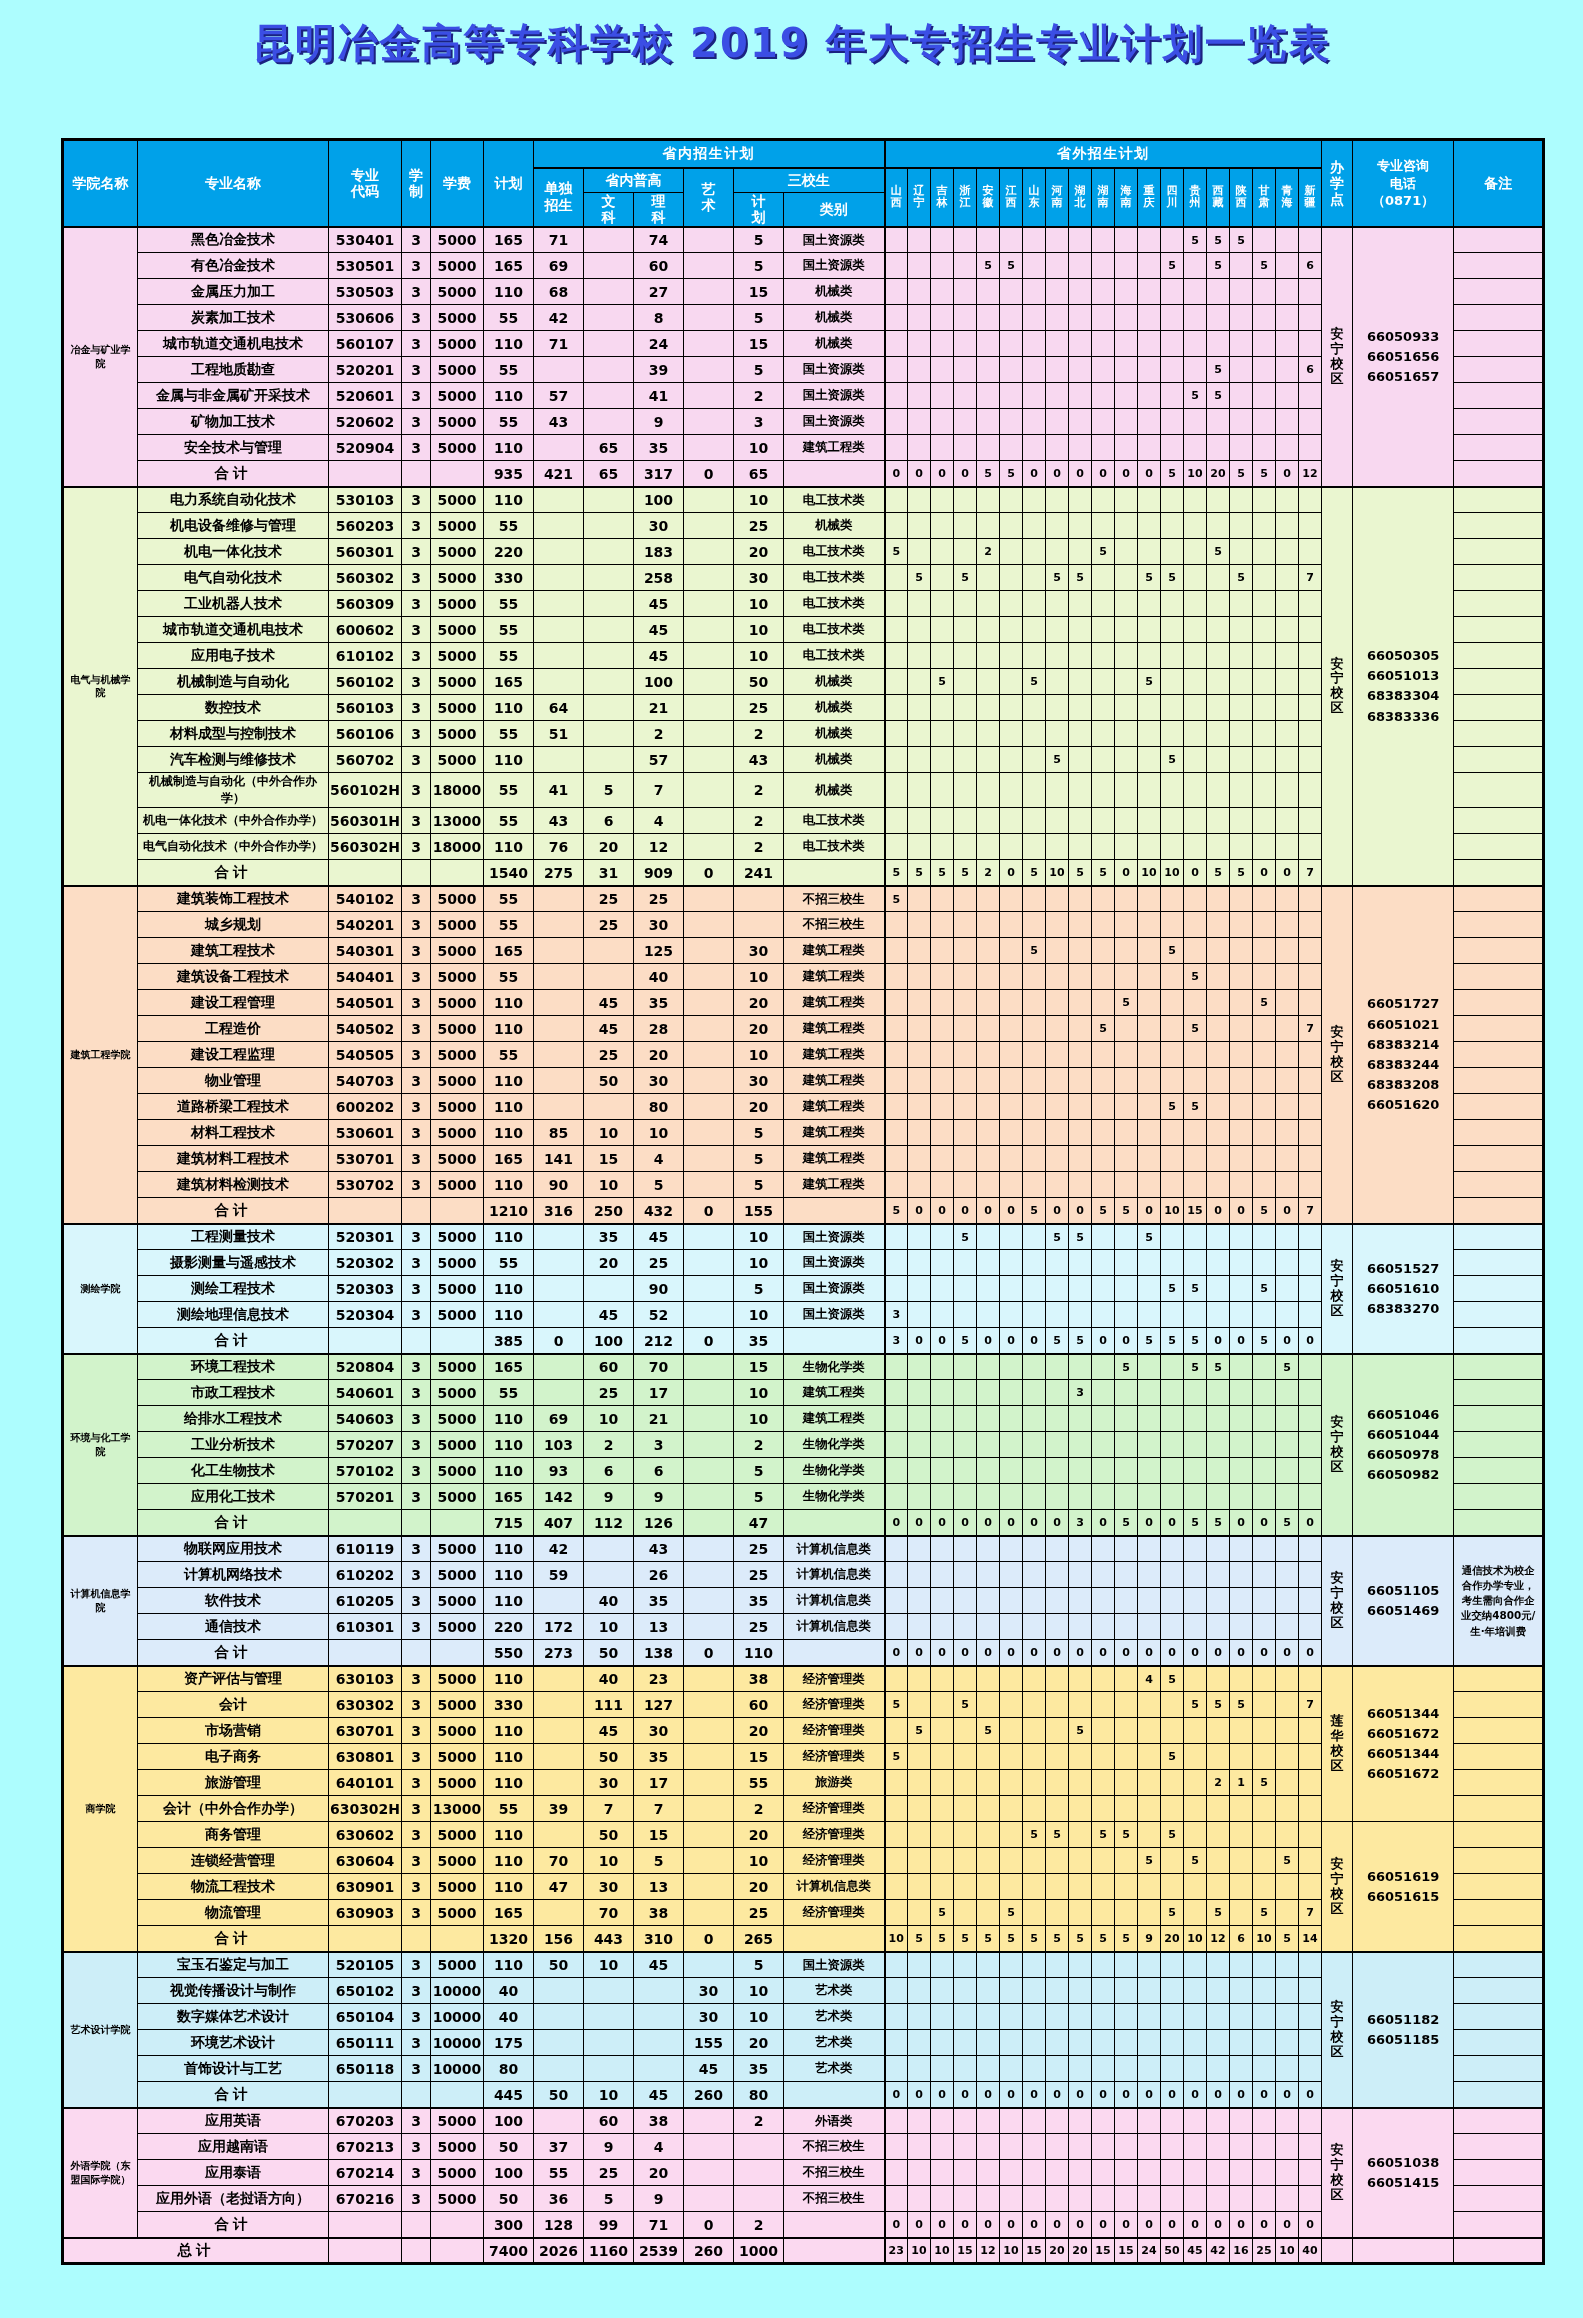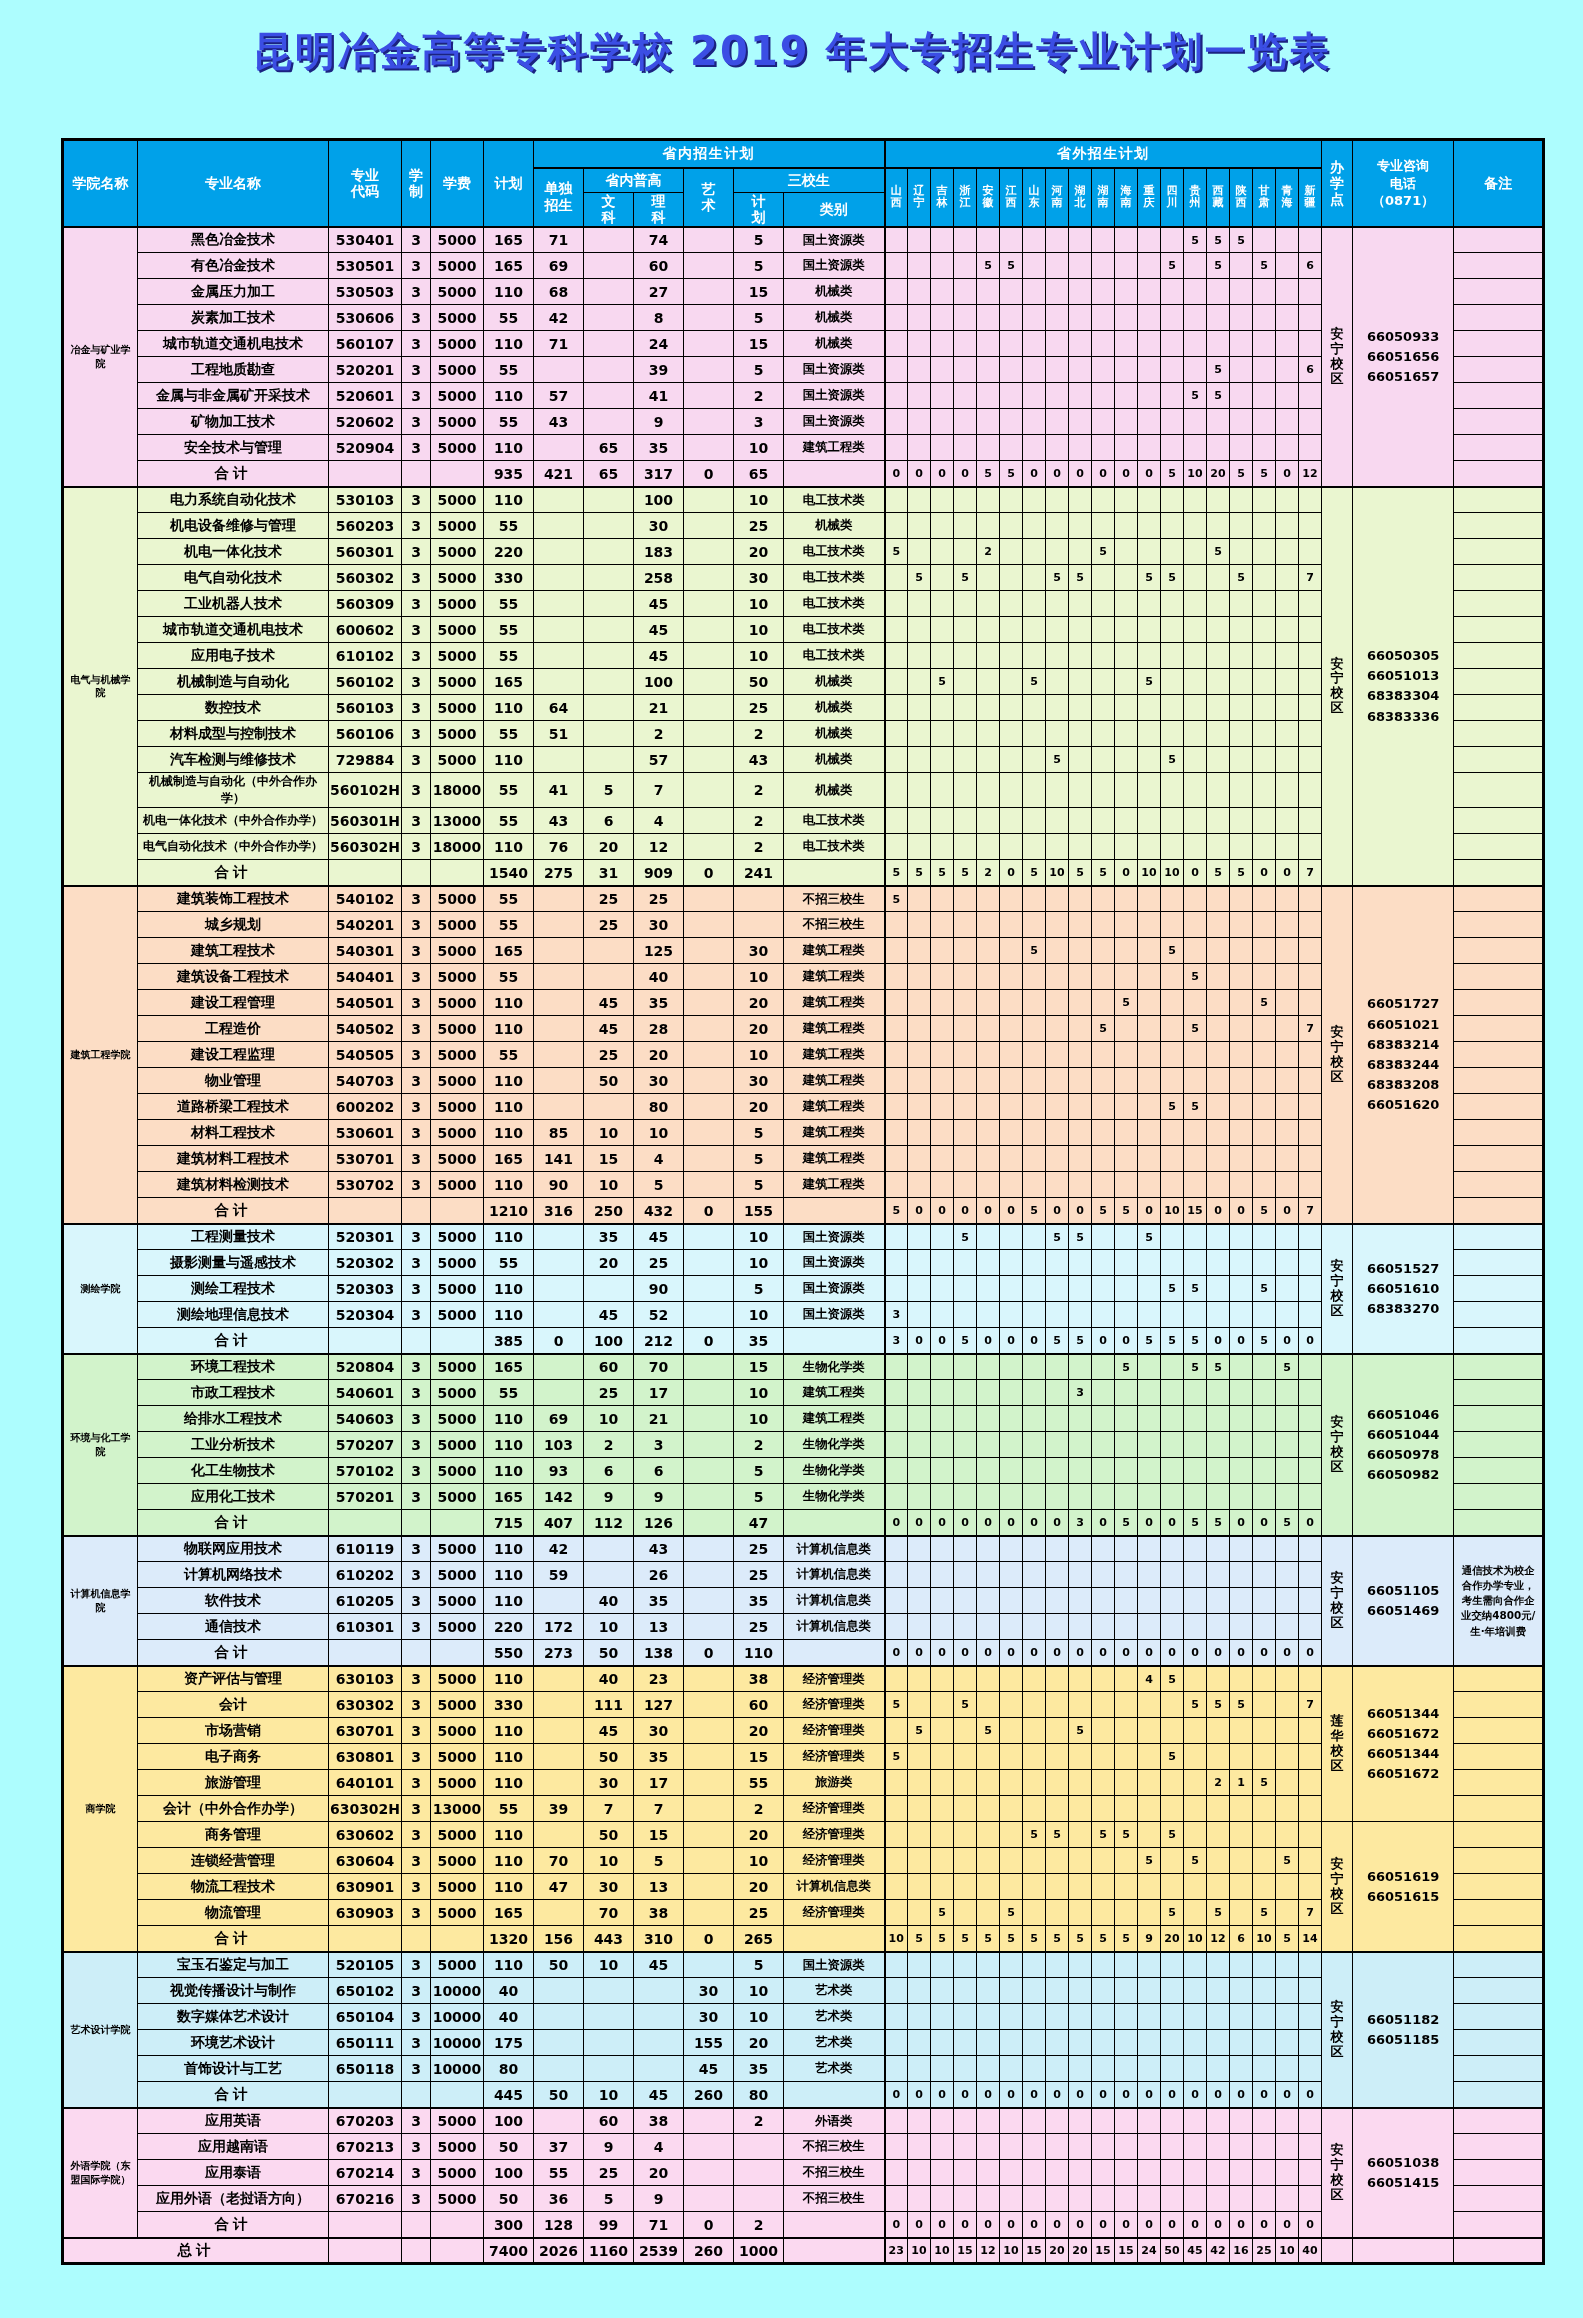--- a/index.html
+++ b/index.html
@@ -1,17 +1,17 @@
 <!DOCTYPE html>
 <html style="font-size:11px"><head>
 <meta charset="utf-8">
 <style>
   html,body{margin:0;padding:0;width:1584px;height:2319px;background:#adfdfe;overflow:hidden}
   body{font-family:"DejaVu Sans","Liberation Sans",sans-serif;font-weight:bold;color:#000;position:relative}
-  .title{position:absolute;left:0;top:24px;width:1584px;text-align:center;font-size:40px;
+  .title{position:absolute;left:0;top:16px;width:1584px;text-align:center;font-size:40px;
          letter-spacing:2.1px;color:#3b4ee4;text-shadow:2.1px 2.1px 0 #1b2280;margin:0;white-space:nowrap}
   table{position:absolute;left:61px;top:138px;border-collapse:collapse;table-layout:fixed;border:3.5px solid #000}
   th,td{border:1.4px solid #000;padding:0;text-align:center;vertical-align:middle;overflow:hidden;font-weight:bold}
   thead{border:2.8px solid #000}
   thead th{background:#00a1e9;color:#fff;font-size:14px;line-height:1.2}
   tr.h1{height:28px} tr.h2{height:25px} tr.h3{height:32px}
   .grp{border-bottom:2.1px solid #000;letter-spacing:1.4px}
   tbody{border:2.8px solid #000}
   tbody td{background:var(--bc)}
   tr.r{height:26px}
@@ -792,21 +792,21 @@
         <td class="pv"></td>
         <td class="pv"></td>
         <td class="pv"></td>
         <td class="pv"></td>
         <td class="pv"></td>
         <td class="pv"></td>
         <td class="remark"></td>
       </tr>
       <tr class="r">
         <td class="mj">汽车检测与维修技术</td>
-        <td class="num">729884</td>
+        <td class="num">560702</td>
         <td class="num">3</td>
         <td class="num">5000</td>
         <td class="num">110</td>
         <td class="num"></td>
         <td class="num"></td>
         <td class="num">57</td>
         <td class="num"></td>
         <td class="num">43</td>
         <td class="tp">机械类</td>
         <td class="pv p0"></td>

